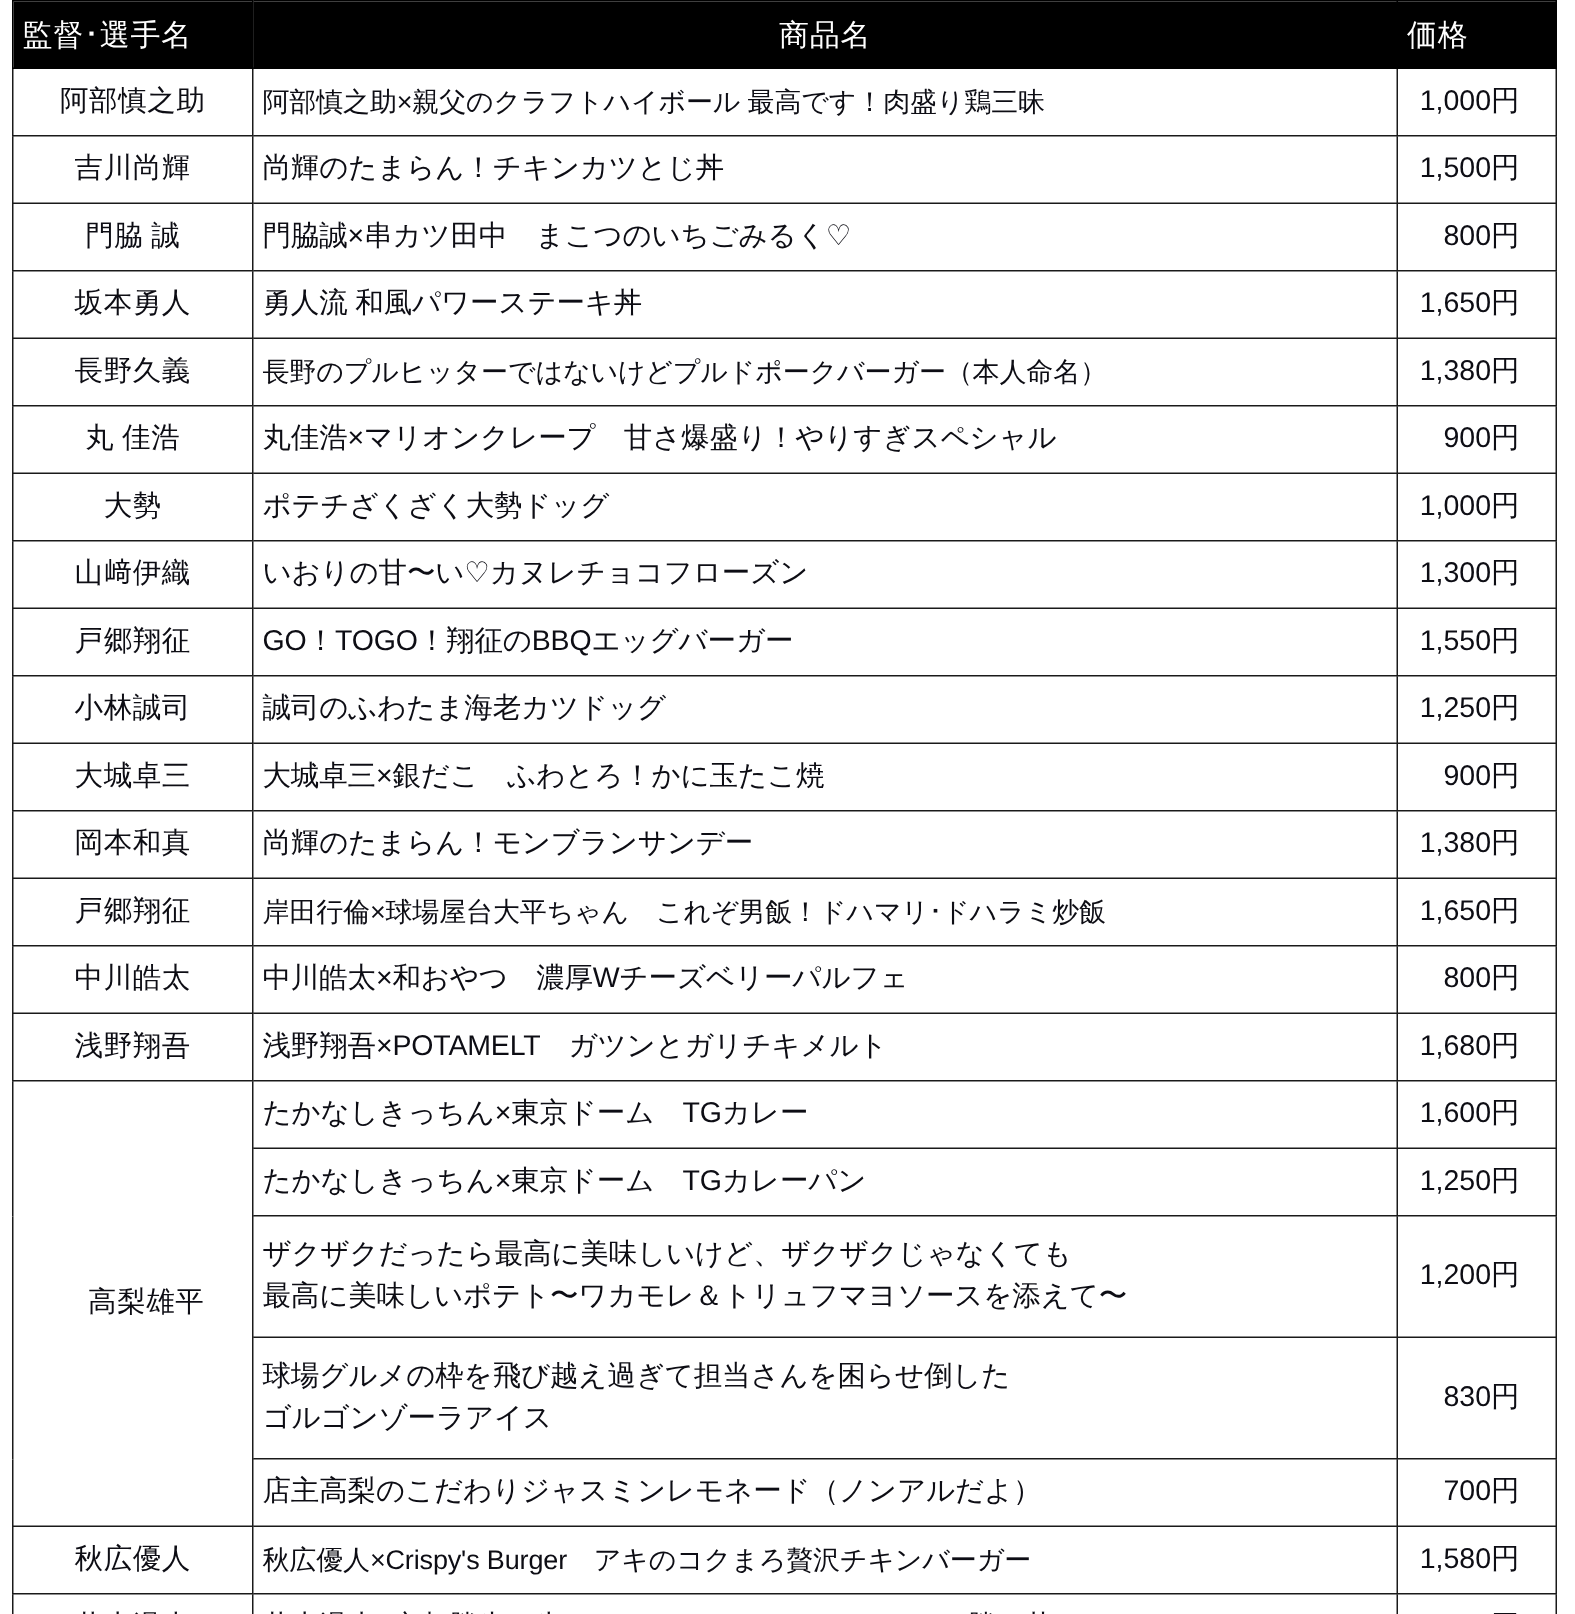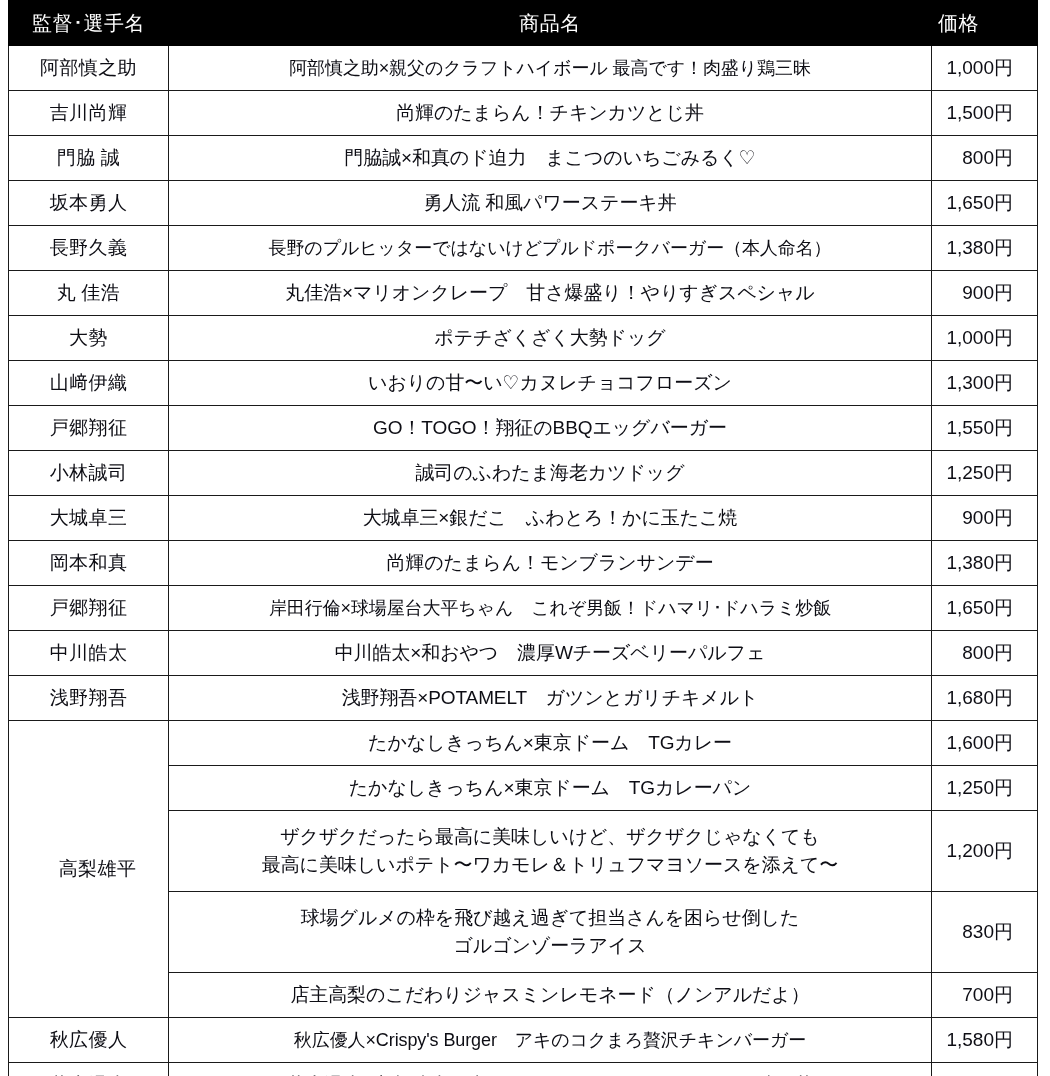--- a/index.html
+++ b/index.html
@@ -35,41 +35,41 @@
     background: #000000;
     color: #ffffff;
     border: 1px solid #000000;
     font-size: 20px;
     font-weight: normal;
     letter-spacing: 0.5px;
     height: 44px;
     padding: 0 6px;
     vertical-align: middle;
   }
-  thead th.th-name  { text-align: center; }
+  thead th.th-name  { text-align: left; }
   thead th.th-item  { text-align: center; }
   thead th.th-price { text-align: left; }
 
   tbody td {
     border: 1px solid #1a1a1a;
     background: #ffffff;
     color: #0d0d14;
     font-size: 19px;
     vertical-align: middle;
     padding: 3px 6px;
     height: 38px;
     line-height: 1.45;
   }
   tbody td.c-name {
     text-align: center;
     letter-spacing: 0.4px;
     font-family: Liberation Serif, serif;
   }
   tbody td.c-item {
-    text-align: center;
+    text-align: left;
     letter-spacing: -0.1px;
     white-space: pre-line;
   }
   tbody td.c-price {
     text-align: right;
     padding-right: 24px;
     letter-spacing: 0px;
   }
   tbody tr.tall-2 td { height: 74px; }
   tbody td.merged-name {
@@ -102,21 +102,21 @@
           <td class="c-item small-fit">阿部慎之助×親父のクラフトハイボール 最高です！肉盛り鶏三昧</td>
           <td class="c-price">1,000円</td>
         </tr>
         <tr>
           <td class="c-name">吉川尚輝</td>
           <td class="c-item">尚輝のたまらん！チキンカツとじ丼</td>
           <td class="c-price">1,500円</td>
         </tr>
         <tr>
           <td class="c-name">門脇 誠</td>
-          <td class="c-item">門脇誠×和真のド迫力　まこつのいちごみるく♡</td>
+          <td class="c-item">門脇誠×串カツ田中　まこつのいちごみるく♡</td>
           <td class="c-price">800円</td>
         </tr>
         <tr>
           <td class="c-name">坂本勇人</td>
           <td class="c-item">勇人流 和風パワーステーキ丼</td>
           <td class="c-price">1,650円</td>
         </tr>
         <tr>
           <td class="c-name">長野久義</td>
           <td class="c-item small-fit">長野のプルヒッターではないけどプルドポークバーガー（本人命名）</td>

